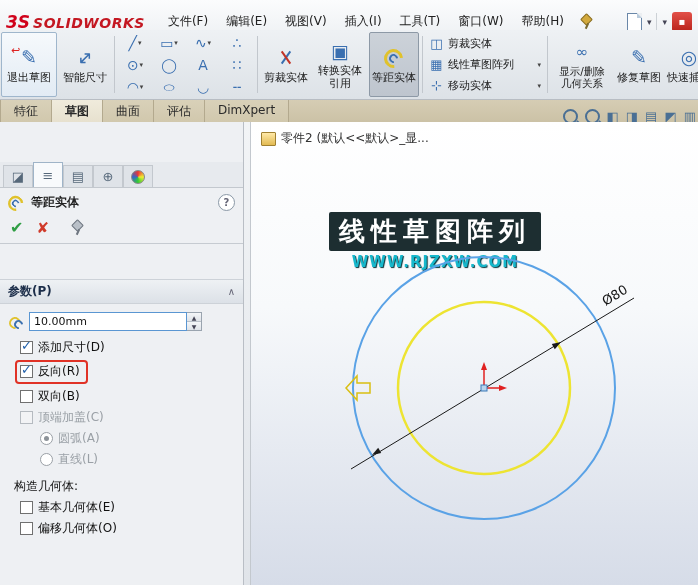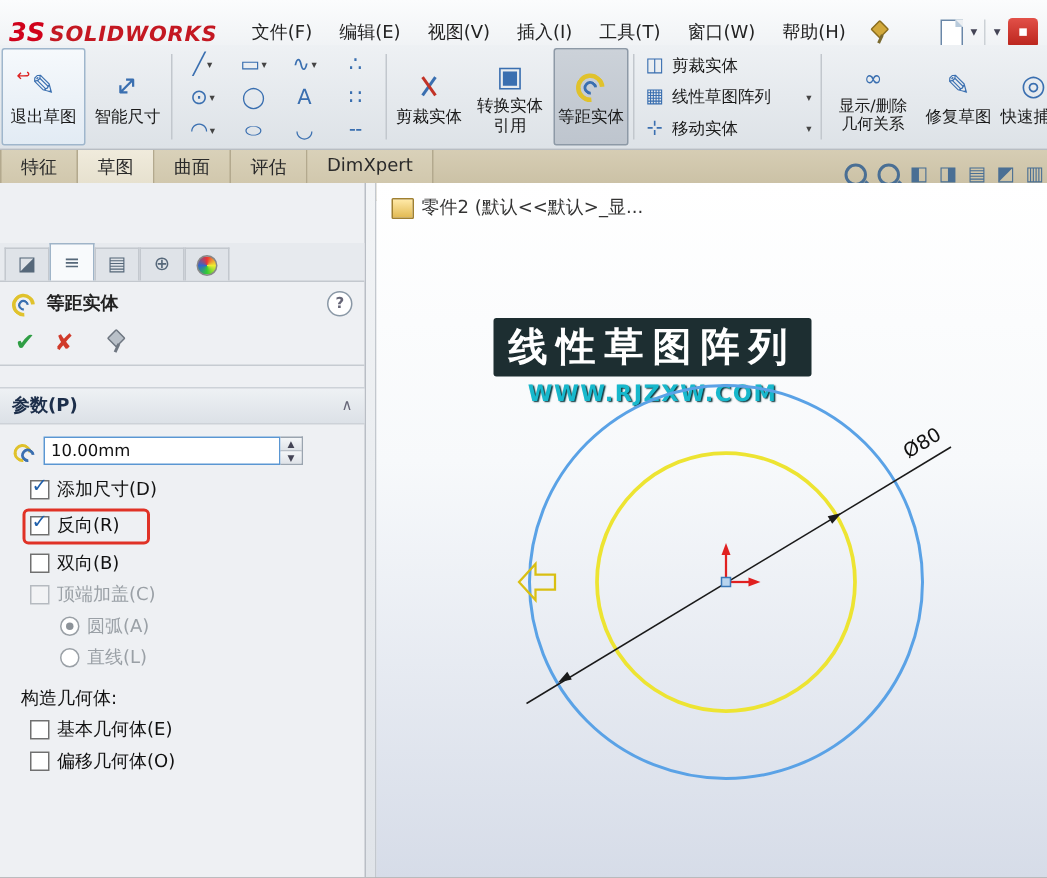--- a/index.html
+++ b/index.html
@@ -50,21 +50,21 @@
   .offc::after{content:"";position:absolute;left:5px;top:6px;width:5px;height:5px;border:2px solid #3a6fb0;border-right-color:transparent;border-radius:50%;transform:rotate(40deg);}
   .tb-stack{flex:none;width:118px;display:flex;flex-direction:column;justify-content:center;gap:2px;}
   .stack-row{display:flex;align-items:center;gap:4px;font-size:11px;height:19px;padding:0 3px;}
   .stack-row .sic{font-size:13px;color:#3a6fb0;width:15px;text-align:center;font-style:normal;}
   .stack-row .dd{font-size:7px;color:#444;margin-left:auto;font-style:normal;} .lbl3{width:56px;font-size:10.5px;line-height:12px;}
 
   
   .tabbar{position:absolute;left:0;top:100px;width:698px;height:34px;box-sizing:border-box;display:flex;align-items:stretch;
     background:linear-gradient(#d6cdb4,#c6bc9f);border-bottom:1px solid #a79e86;overflow:hidden;}
   .tab{padding:3px 13px 0 13px;border-right:1px solid #b3a98e;color:#2a2a2a;background:linear-gradient(#d9d1b9,#cdc3a7);white-space:nowrap;}
-  .tab.active{background:linear-gradient(#f0ebdc,#e2dcc8);font-weight:normal;}
+  .tab.active{background:linear-gradient(#f0ebdc,#e2dcc8);font-weight:bold;}
   .headsup{margin-left:auto;display:flex;align-items:center;gap:7px;padding:0 2px;}
   .mag{position:relative;width:11px;height:11px;border:2px solid #4a6f94;border-radius:50%;}
   .mag::after{content:"";position:absolute;right:-4px;bottom:-4px;width:2px;height:6px;background:#4a6f94;transform:rotate(-45deg);}
   .hicon{font-size:13px;color:#4a6f94;}
 
   
   .content{position:absolute;left:0;top:122px;width:698px;height:463px;display:flex;}
 
   
   .panel{width:244px;flex:none;background:#eef0f3;border-right:1px solid #b9bec5;box-sizing:border-box;display:flex;flex-direction:column;}
@@ -79,21 +79,21 @@
   .help{margin-left:auto;width:15px;height:15px;border-radius:50%;background:#fff;border:1px solid #8a98a6;color:#667;
     font-size:10px;display:flex;align-items:center;justify-content:center;font-weight:bold;}
   .pm-actions{display:flex;align-items:center;gap:13px;padding:3px 10px 6px 10px;border-bottom:1px solid #c6cbd1;}
   .ok{color:#2f9e44;font-size:16px;font-weight:bold;}
   .cancel{color:#d03a2a;font-size:15px;font-weight:bold;}
   .pin-gray{position:relative;width:15px;height:15px;margin-left:8px;}
   .pin-gray::before{content:"";position:absolute;left:3px;top:1px;width:7px;height:7px;background:#b9c0c8;border:1px solid #6e7680;border-radius:1px;transform:rotate(45deg);}
   .pin-gray::after{content:"";position:absolute;left:7px;top:9px;width:2px;height:6px;background:#6e7680;transform:rotate(25deg);}
   .pm-gap{height:14px;}
   .grp-h{display:flex;align-items:center;background:linear-gradient(#eef1f4,#dce1e7);border-top:1px solid #cdd2d8;border-bottom:1px solid #cdd2d8;
-    padding:3px 8px;color:#1c2e4a;font-weight:bold;}
+    padding:3px 8px;color:#1c2e4a;font-weight:bold;margin-top:21px;}
   .grp-h .chev-up{margin-left:auto;font-size:10px;color:#667;font-weight:normal;}
   .grp-b{padding:7px 6px 0 6px;}
   .dist{display:flex;align-items:flex-end;margin:1px 0 8px 2px;}
   .di{position:relative;width:16px;height:16px;margin-right:5px;flex:none;}
   .di::before{content:"";position:absolute;left:1px;top:2px;width:8px;height:8px;border:2px solid #e0c22c;border-right-color:transparent;border-radius:50%;transform:rotate(40deg);}
   .di::after{content:"";position:absolute;right:1px;bottom:2px;width:5px;height:5px;border:2px solid #3a6fb0;border-right-color:transparent;border-radius:50%;transform:rotate(40deg);}
   .dist-field{width:158px;height:19px;box-sizing:border-box;border:1px solid #5a96d2;background:#fff;display:flex;align-items:center;
     padding:0 4px;font-size:11px;color:#111;}
   .spin{width:15px;height:19px;box-sizing:border-box;border:1px solid #9aa4af;border-left:none;display:flex;flex-direction:column;}
   .spin i{flex:1;display:flex;align-items:center;justify-content:center;font-size:6px;color:#445;font-style:normal;
@@ -101,21 +101,21 @@
   .spin i:first-child{border-bottom:1px solid #b9c0c8;}
   .opt{display:flex;align-items:center;gap:5px;margin:4px 0 4px 14px;color:#111;}
   .cb{width:13px;height:13px;box-sizing:border-box;border:1px solid #707070;background:#fff;position:relative;flex:none;}
   .cb.on::after{content:"✓";position:absolute;left:0px;top:-4px;font-size:13px;font-weight:bold;color:#1f5faa;}
   .opt.disabled{color:#9aa0a6;}
   .opt.disabled .cb{border-color:#b5bac0;background:#f2f3f5;}
   .radio{width:13px;height:13px;box-sizing:border-box;border:1px solid #9aa0a6;border-radius:50%;background:#fff;position:relative;flex:none;}
   .radio.on::after{content:"";position:absolute;left:3px;top:3px;width:5px;height:5px;border-radius:50%;background:#8d9399;}
   .opt.rad{margin-left:34px;}
   .opt.rev{margin-left:9px;}
-  .red-box{display:inline-flex;align-items:center;gap:5px;border:2px solid #e03226;border-radius:4px;padding:1px 18px 2px 3px;}
+  .red-box{display:inline-flex;align-items:center;gap:5px;border:2px solid #e03226;border-radius:4px;padding:1px 6px 2px 3px;}
   .con-h{margin:10px 0 2px 8px;color:#111;}
 
   
   .split{width:6px;flex:none;background:linear-gradient(#f2f4f6,#e0e4e9);border-right:1px solid #c3c8ce;}
 
   
   .viewport{flex:1;position:relative;overflow:hidden;
     background:linear-gradient(180deg,#ffffff 0%,#f7f9fb 40%,#d6dce8 100%);}
   .tree{position:absolute;left:10px;top:8px;display:flex;align-items:center;gap:5px;color:#333;}
   .part-icon{width:13px;height:12px;background:linear-gradient(#ffe9a8,#e2ba52);border:1px solid #a08030;border-radius:1px;flex:none;}

